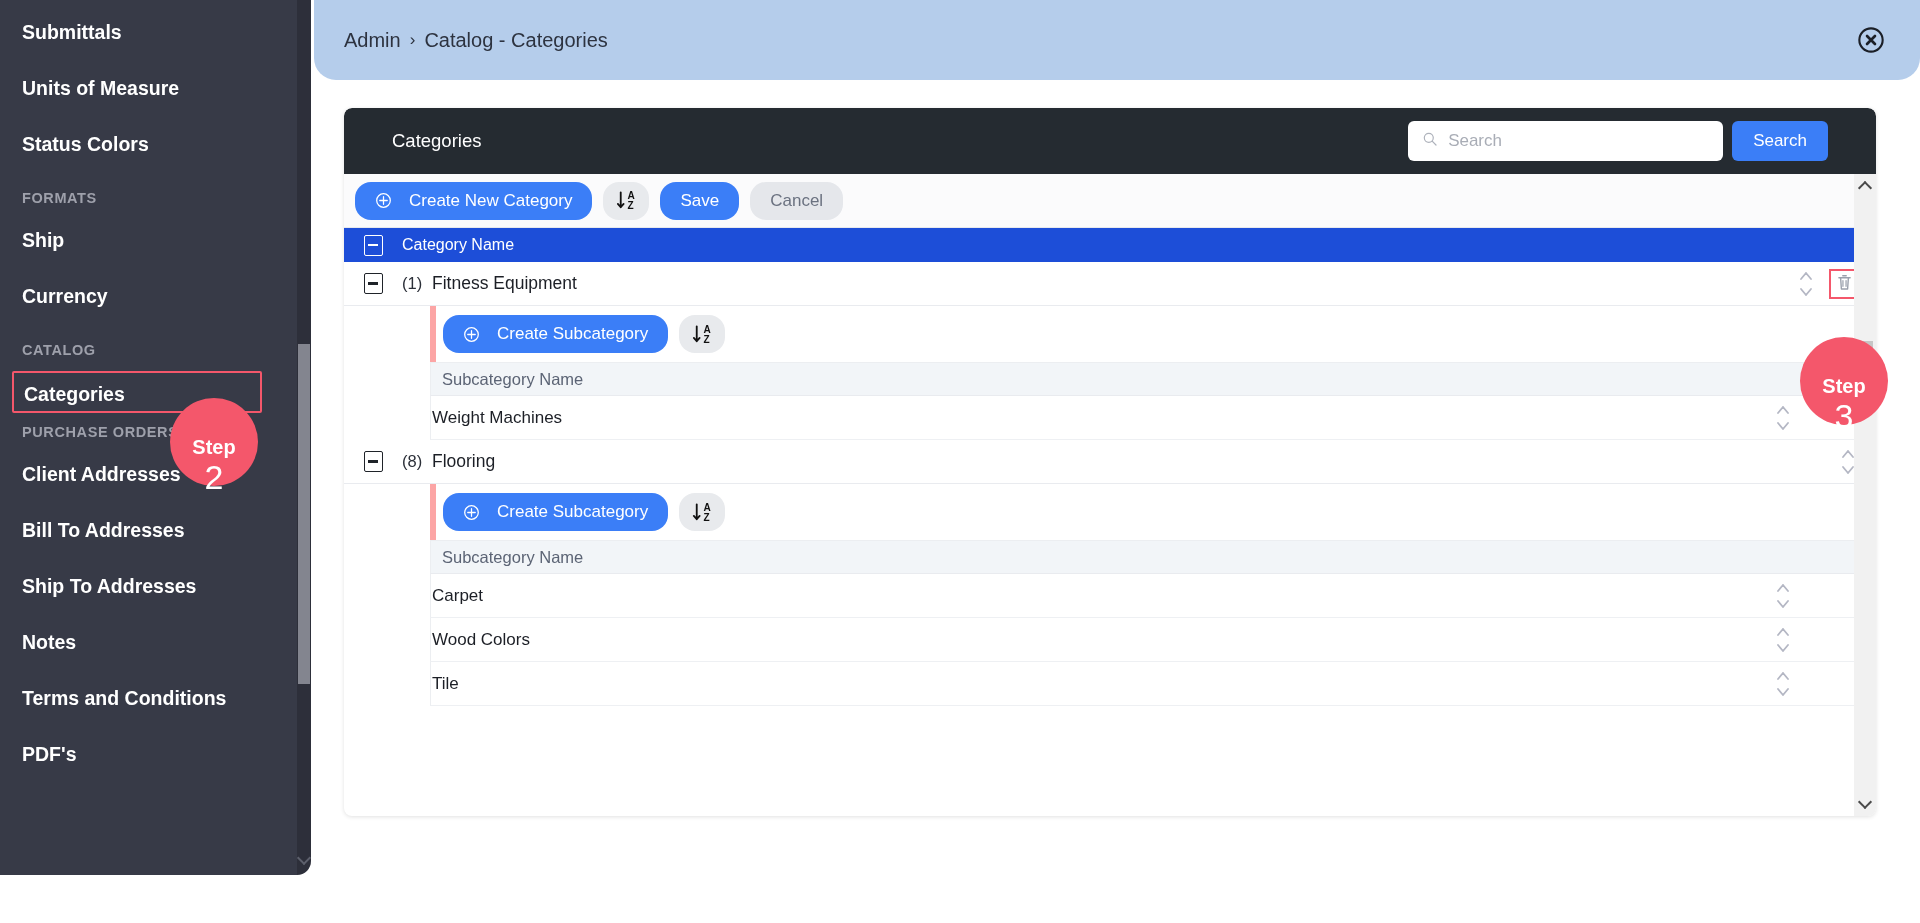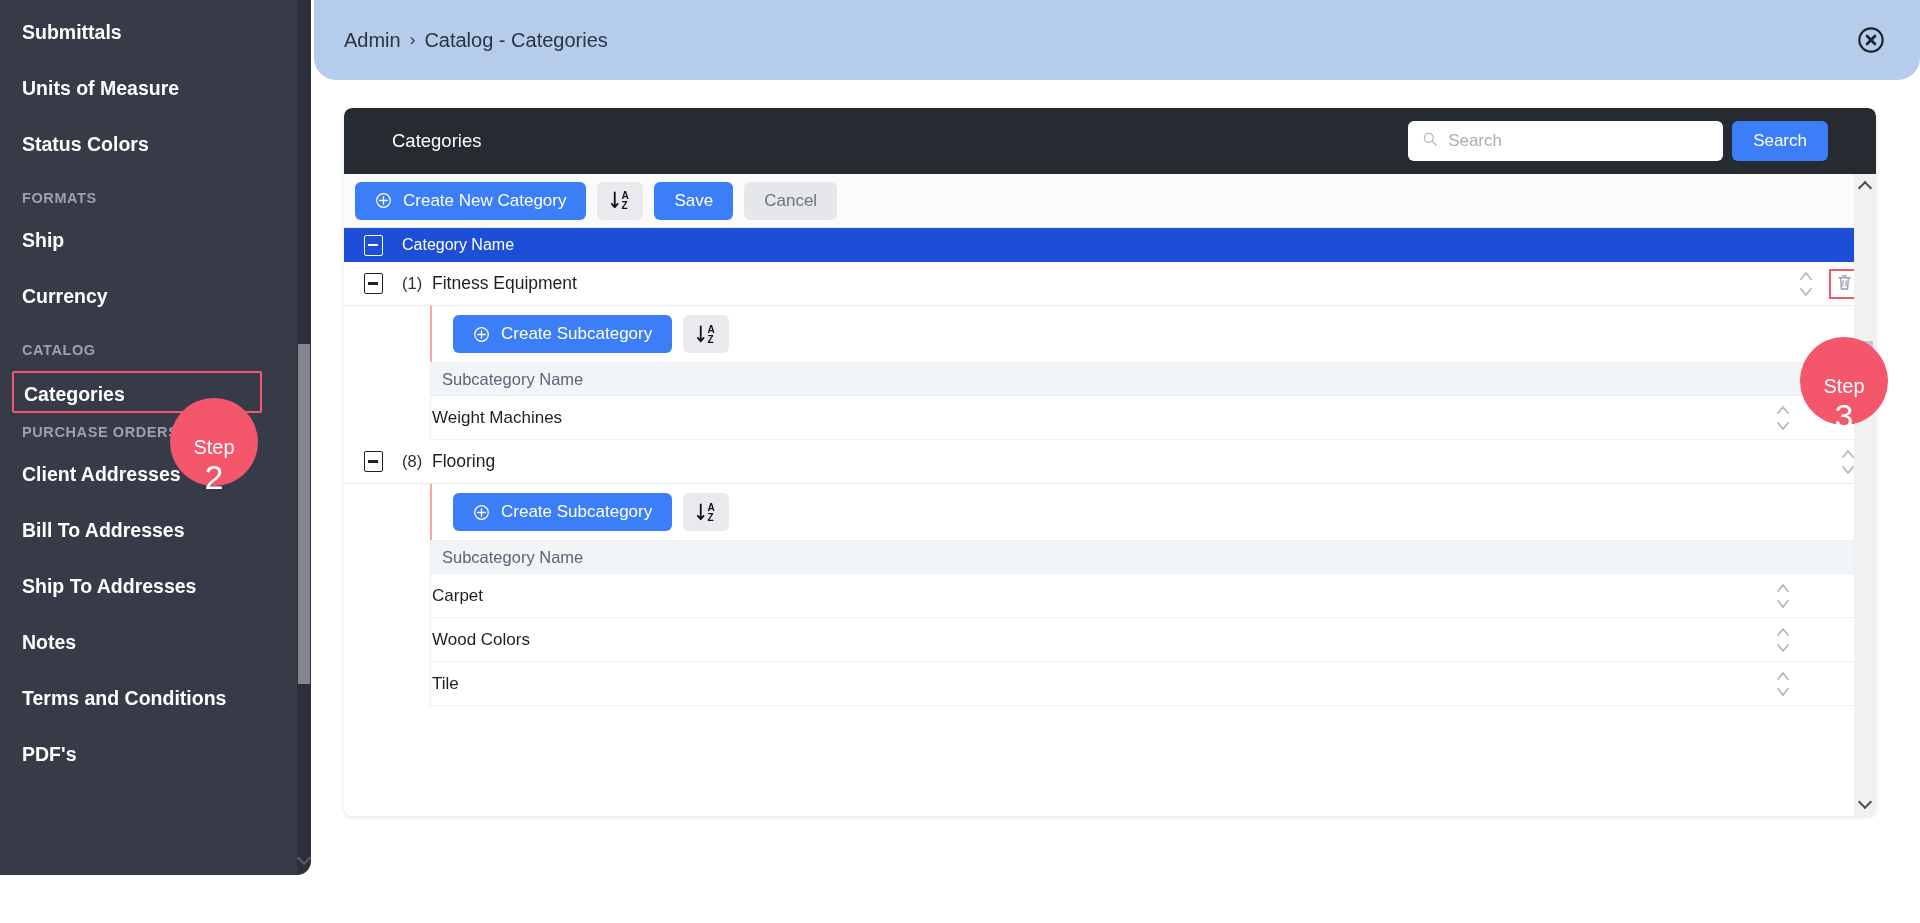--- a/index.html
+++ b/index.html
@@ -66,21 +66,21 @@
   .step-badge {
     position: absolute;
     border-radius: 50%;
     background: #f4576b;
     color: #ffffff;
     display: flex; flex-direction: column;
     align-items: center; justify-content: center;
     line-height: 1;
     z-index: 60;
   }
-  .step-badge .s-word { font-size: 20px; font-weight: 400; margin-bottom: 3px; margin-top: 47px; }
+  .step-badge .s-word { font-size: 20px; font-weight: 700; margin-bottom: 3px; margin-top: 47px; }
   .step-badge .s-num  { font-size: 34px; font-weight: 400; }
   #step2 { left: 170px; top: 398px; width: 88px; height: 88px; }
   #step3 { left: 1800px; top: 337px; width: 88px; height: 88px; }
 
   
   .topbar {
     position: absolute; left: 314px; top: 0px;
     width: 1606px; height: 80px;
     background: #b5cdeb;
     border-radius: 0 0 22px 22px;
@@ -139,23 +139,23 @@
   }
 
   
   .toolbar {
     height: 54px; background: #fbfbfc;
     display: flex; align-items: center; gap: 11px;
     padding: 0 0 0 11px;
     border-bottom: 1px solid #e7e9ed;
   }
   .btn {
-    height: 38px; border: none; border-radius: 6px;
+    height: 38px; border: none; border-radius: 16px;
     font-size: 17px; cursor: pointer;
-    display: inline-flex; align-items: center; justify-content: center; gap: 11px;
+    display: inline-flex; align-items: center; justify-content: center; gap: 17px;
     font-family: "Liberation Sans", sans-serif;
   }
   .btn-primary { background: #3b7ef7; color: #fff; padding: 0 20px; }
   .btn-neutral { background: #e5e7eb; color: #6b7280; padding: 0 20px; }
   .btn-icon { background: #e8eaed; color: #111; width: 46px; padding: 0; }
   .plus-ic { display:inline-block; width:17px; height:17px; }
 
   
   .tbl-head {
     height: 34px; background: #1d4ed8;
@@ -188,22 +188,22 @@
   .trash-box {
     width: 30px; height: 30px;
     display: flex; align-items: center; justify-content: center;
     cursor: pointer;
   }
   .trash-box.outlined { border: 2px solid #f4576b; }
 
   .sub-block { background: #fff; padding-left: 86px; }
   .sub-toolbar {
     height: 56px; display: flex; align-items: center; gap: 11px;
-    background: #fff; border-left: 2px solid #fca5a5;
-    padding-left: 21px;
+    background: #fff; border-left: 6px solid #fca5a5;
+    padding-left: 7px;
     border-bottom: 0;
   }
   .sub-head {
     height: 34px; background: #f2f5f8;
     display: flex; align-items: center;
     padding-left: 11px;
     color: #5c6475; font-size: 16.5px;
     border-left: 1px solid #eceef1;
     border-top: 1px solid #eceef1;
     border-bottom: 1px solid #e9ebef;

